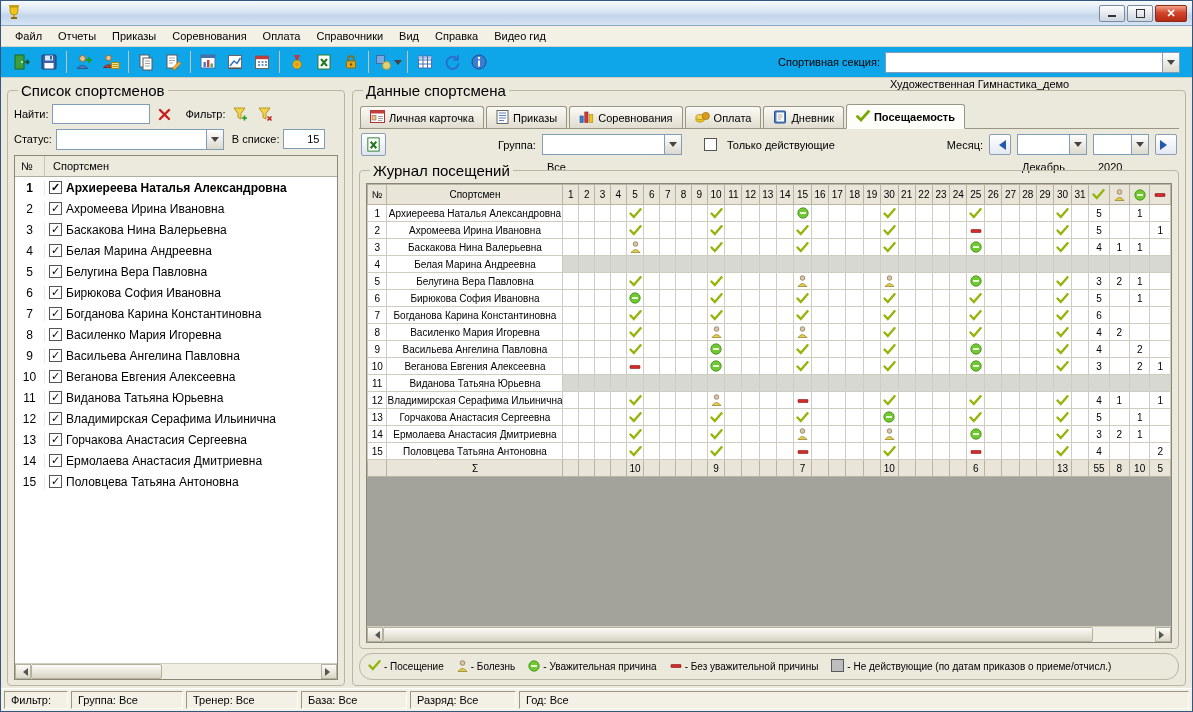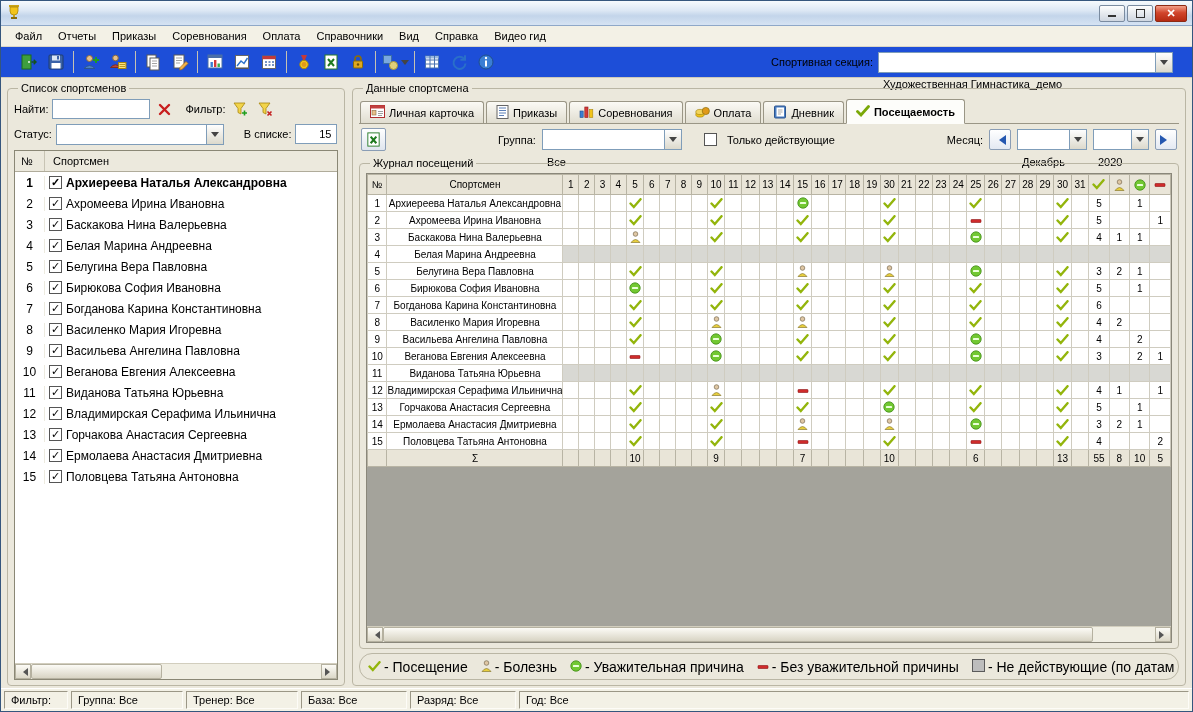--- a/index.html
+++ b/index.html
@@ -17,42 +17,42 @@
   .win-btn { width:26px; height:17px; border:1px solid #7a8ba0; border-radius:2px;
              background:linear-gradient(#fdfdfd,#cfd6e0); display:flex; align-items:center; justify-content:center;
              font-size:9px; color:#333; }
   .win-btn.close { width:32px; background:linear-gradient(#f2a08a,#d1452c 45%,#b52a12); color:#fff;
                    border-color:#8d2a14; font-size:11px; font-weight:bold; }
 
   
   .menubar { flex:0 0 21px; display:flex; align-items:center; padding:0 6px; background:#f3f1e6;
              border-bottom:1px solid #dad6c7; }
   .menu-item { padding:3px 8px; cursor:default; }
-  .toolbar { flex:0 0 31px; display:flex; align-items:center; padding:0 15px; gap:1px;
-             background:#1d4ed8; border-bottom:1px solid #cfcaba; }
+  .toolbar { flex:0 0 31px; display:flex; align-items:center; padding:0 8px; gap:1px;
+             background:#0ea5e9; border-bottom:1px solid #cfcaba; }
   .tbtn { height:26px; min-width:26px; display:flex; align-items:center; justify-content:center;
           border:1px solid transparent; border-radius:2px; gap:2px; }
   .tsep { width:1px; height:22px; background:#c6c2b2; margin:0 3px; }
   .toolbar-right { margin-left:auto; display:flex; align-items:center; gap:5px; padding-right:4px; }
 
   .combo { background:#fff; border:1px solid #7f9db9; height:21px; display:flex; align-items:center; }
   .combo-text { padding:0 4px; flex:1; white-space:nowrap; overflow:hidden;margin-top:44px; }
   .combo-arrow { width:17px; align-self:stretch; border-left:1px solid #7f9db9;
                  background:linear-gradient(#fefefe,#dcd9cc); display:flex; align-items:center; justify-content:center; }
   .tri-down { width:0; height:0; border:4px solid transparent; border-top:5px solid #444; margin-top:4px; }
   .tri-left  { width:0; height:0; border:5px solid transparent; border-right:7px solid #2457b0; }
   .tri-right { width:0; height:0; border:5px solid transparent; border-left:7px solid #2457b0; }
   .tri-left-sm  { width:0; height:0; border:4px solid transparent; border-right:5px solid #555; }
   .tri-right-sm { width:0; height:0; border:4px solid transparent; border-left:5px solid #555; }
 
   
   .main { flex:1; display:flex; padding:4px 6px 2px 6px; gap:7px; min-height:0; }
   fieldset.groupbox { border:1px solid #bab6a4; border-radius:4px; padding:4px 6px 5px 6px;
                       display:flex; flex-direction:column; min-height:0; }
-  legend { font-size:11px; padding:0 3px; margin-left:4px; }
+  legend { font-size:15px; padding:0 3px; margin-left:4px; }
 
   
   .left-panel { flex:0 0 338px; }
   .ctl-row { display:flex; align-items:center; gap:4px; margin-bottom:3px; flex:0 0 22px; }
   .find-input { width:98px; height:20px; border:1px solid #7f9db9; padding:0 3px; font:11px "Liberation Sans", sans-serif; }
   .icon-btn { width:21px; height:21px; display:flex; align-items:center; justify-content:center;
               border:1px solid transparent; border-radius:2px; }
   .count-box { width:42px; height:20px; border:1px solid #7f9db9; background:#fff; display:flex;
                align-items:center; justify-content:flex-end; padding:0 5px; }
   .list-wrap { flex:1; border:1px solid #8a8775; background:#fff; display:flex; flex-direction:column;
@@ -95,21 +95,21 @@
         padding:0; overflow:hidden; white-space:nowrap; }
   table.journal thead th { background:#e9e5d8; border-color:#b8b4a4; font-weight:normal; height:20px; }
   td.name-cell, th.name-head { text-align:left; padding:0 2px; font-size:10.5px; }
   tr.inactive td.day-cell, tr.inactive td.total-cell { background:#d8d8d3; }
   tr.sumrow td { background:#e9e5d8; border-color:#b8b4a4; }
   td.sum-sym { text-align:right; padding-right:3px; font-size:11px; }
   table.journal svg { vertical-align:middle; }
   .grid-void { flex:1; }
 
   .legend-bar { flex:0 0 27px; margin-top:4px; border:1px solid #bab6a4; border-radius:13px; display:flex;
-                align-items:center; gap:13px; padding:0 8px; font-size:14px; white-space:nowrap; overflow:hidden; }
+                align-items:center; gap:13px; padding:0 8px; font-size:10px; white-space:nowrap; overflow:hidden; }
   .legend-item { display:flex; align-items:center; gap:3px; }
 
   
   .statusbar { flex:0 0 23px; display:flex; align-items:stretch; padding:2px 3px; gap:3px;
                background:#f3f1e6; border-top:1px solid #fff; }
   .scell { border:1px solid; border-color:#9b9786 #fdfcf7 #fdfcf7 #9b9786; padding:2px 6px; font-size:11px;
            white-space:nowrap; overflow:hidden; }
   .sc-info { flex:0 0 588px; }
   .sc-filter { flex:0 0 64px; }
   .sc-group { flex:0 0 112px; }
@@ -320,21 +320,21 @@
       </div>
 
       <div class="ctl-row">
         <span>Статус:</span>
         <span class="combo" style="width:168px;">
           <span class="combo-text">Все</span>
           <span class="combo-arrow">
               <span class="tri-down"></span>
             </span>
         </span>
-        <span style="margin-left:16px;">В списке:</span>
+        <span style="margin-left:4px;">В списке:</span>
         <span class="count-box">15</span>
       </div>
 
       <div class="list-wrap">
         <div class="list-header">
           <span class="lh-num">№</span>
           <span class="lh-name">Спортсмен</span>
         </div>
         <div class="list-body">
             <div class="list-row selected">

